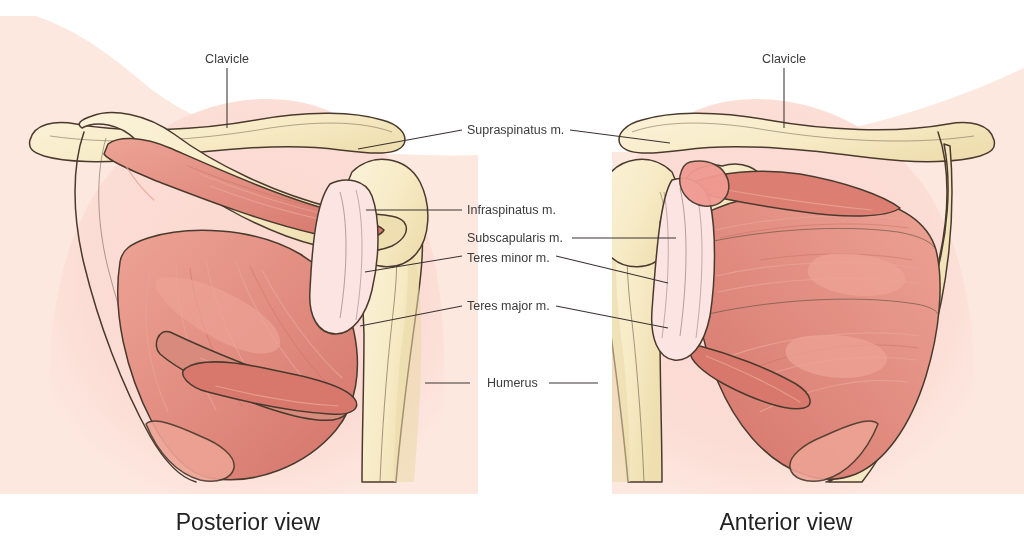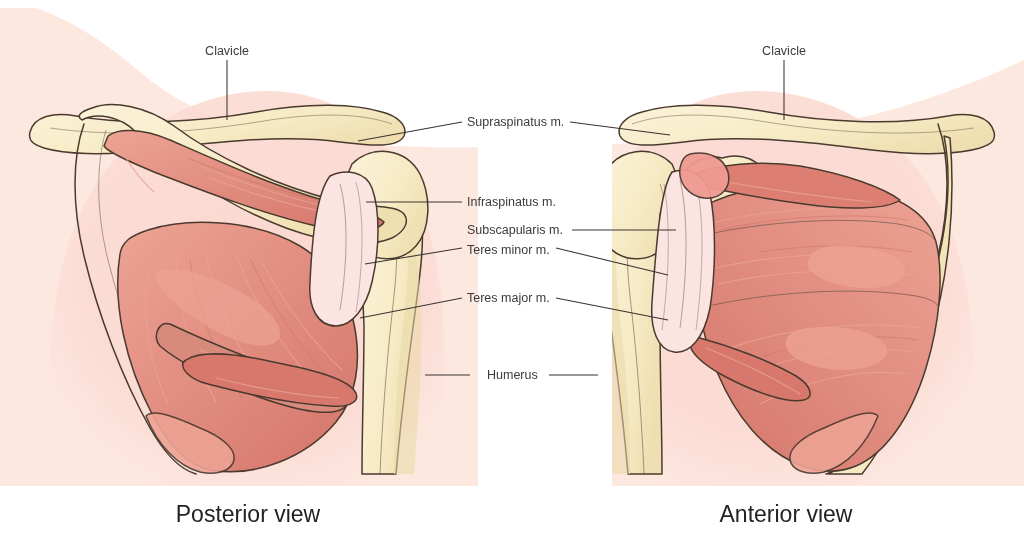--- a/index.html
+++ b/index.html
@@ -3,21 +3,21 @@
 <meta charset="utf-8">
 <style>
   html,body{margin:0;padding:0;}
   body{
     width:1024px;height:540px;
     background:#ffffff;
     font-family:"Liberation Sans", sans-serif;
     overflow:hidden;
     position:relative;
   }
-  #stage{position:absolute;left:0;top:8px;width:1024px;height:476px;}
+  #stage{position:absolute;left:0;top:16px;width:1024px;height:476px;}
   svg.figure{position:absolute;left:0;top:0;width:1024px;height:540px;display:block;}
 
   .label-text{
     font-family:"Liberation Sans", sans-serif;
     font-size:12.5px;
     fill:#3b3b3b;
   }
   .caption-text{
     font-family:"Liberation Sans", sans-serif;
     font-size:23px;

